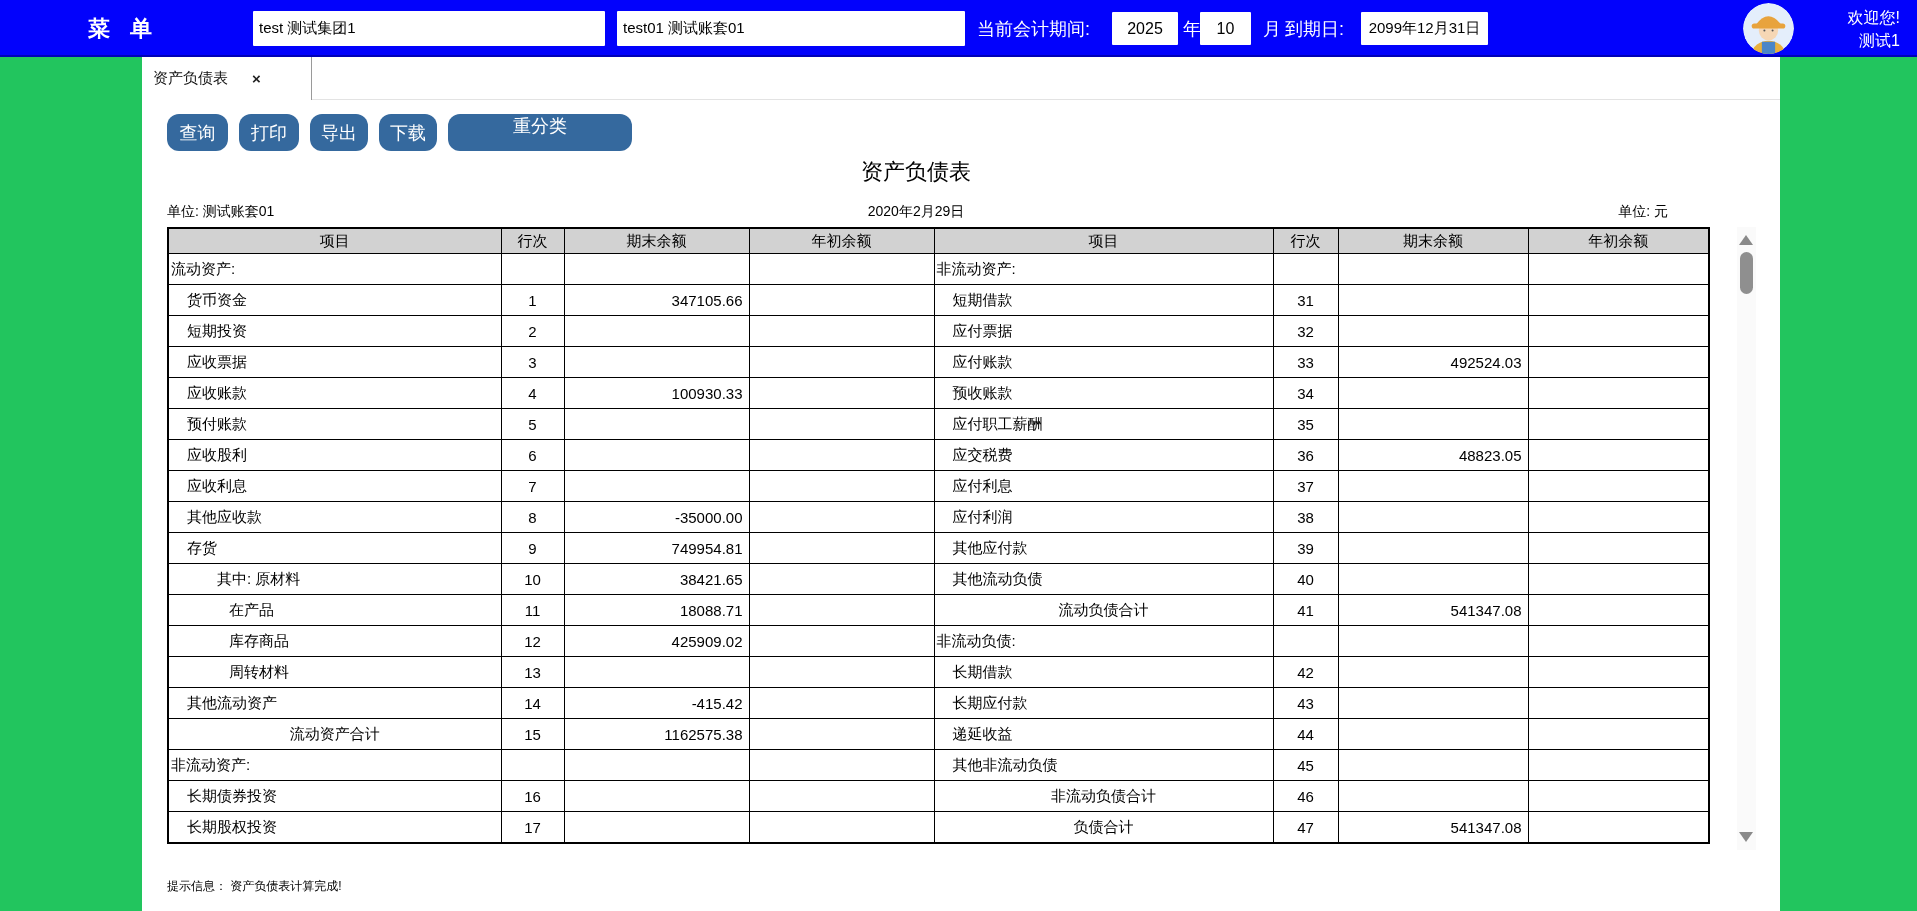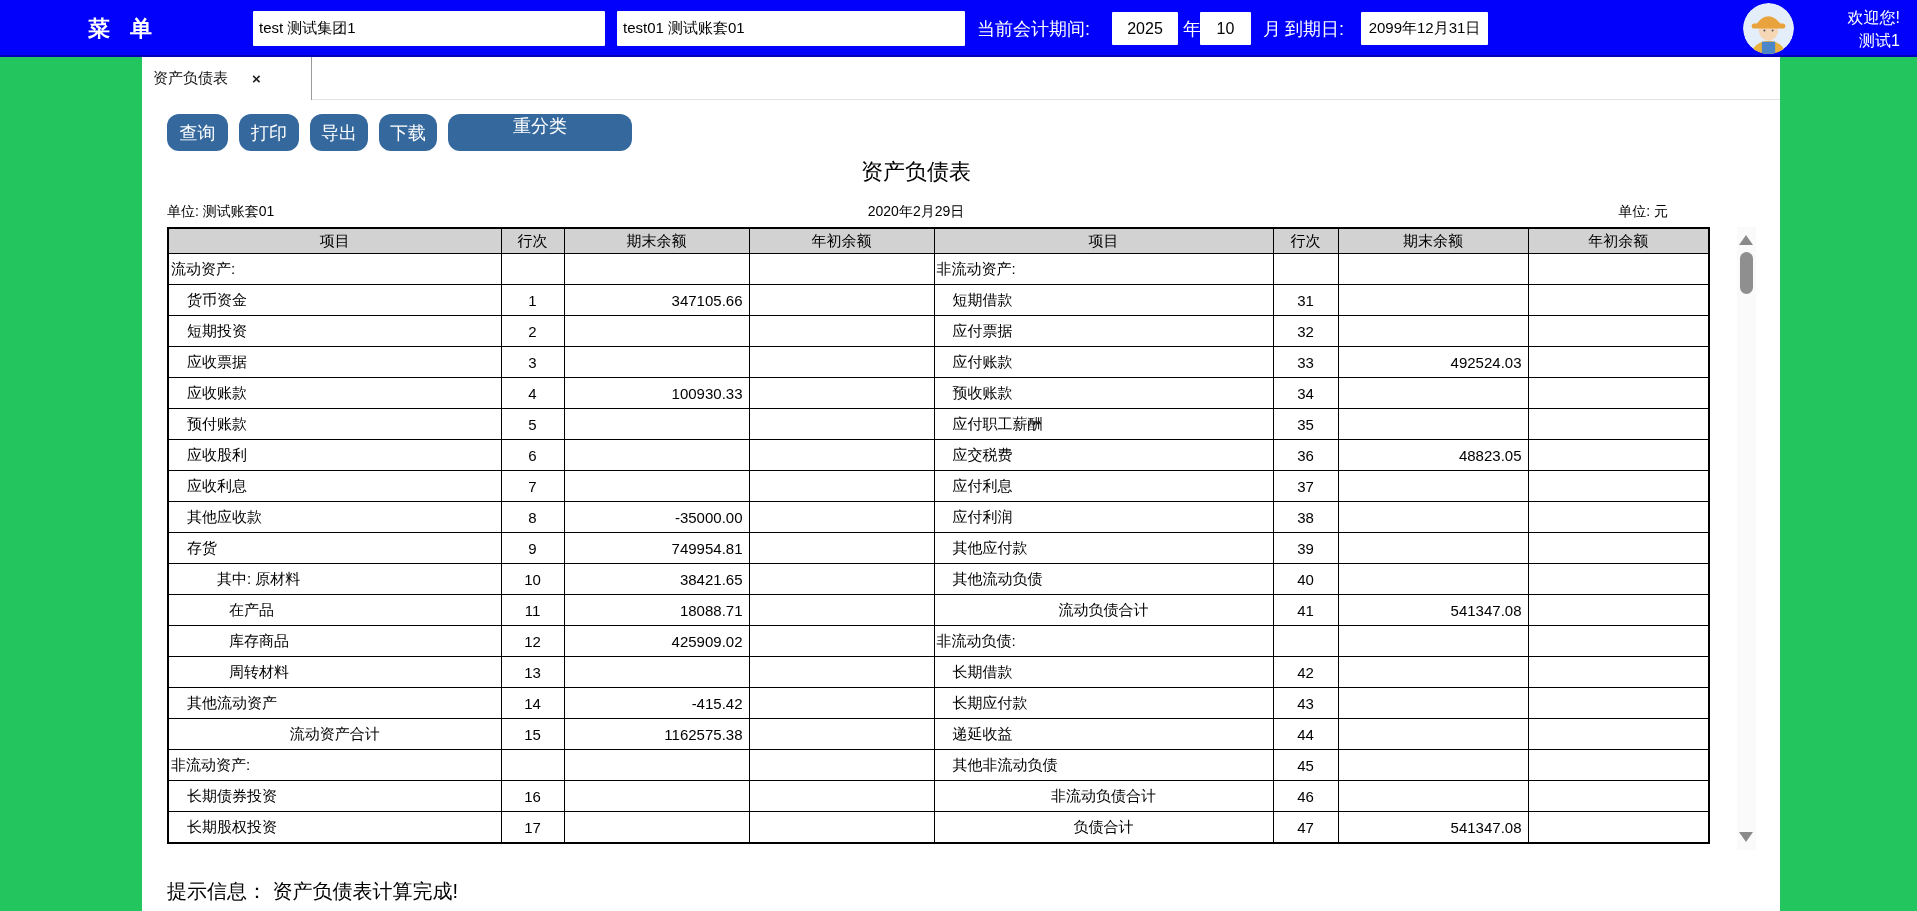--- a/index.html
+++ b/index.html
@@ -60,21 +60,21 @@
   .bs td.c-line{text-align:center;}
   .bs td.c-num{text-align:right;padding-right:6px;}
 
   
   .scrollbar{position:absolute;left:1737px;top:227px;width:19px;height:623px;background:#fafafa;}
   .sb-up{position:absolute;left:2px;top:8px;width:0;height:0;border-left:7px solid transparent;border-right:7px solid transparent;border-bottom:10px solid #8a8a8a;cursor:pointer;}
   .sb-down{position:absolute;left:2px;bottom:8px;width:0;height:0;border-left:7px solid transparent;border-right:7px solid transparent;border-top:10px solid #8a8a8a;cursor:pointer;}
   .sb-thumb{position:absolute;left:3px;top:25px;width:13px;height:42px;background:#8f8f8f;border-radius:7px;cursor:pointer;}
 
   
-  .tip{position:absolute;left:167px;top:878px;font-size:20px;color:#000;}
+  .tip{position:absolute;left:167px;top:878px;font-size:12px;color:#000;}
 </style>
 </head>
 <body>
 
 <div id="app">
 
   <div class="topbar">
     <div class="menu">菜 单</div>
     <input class="inp grp" value="test 测试集团1" style="">
     <input class="inp book" value="test01 测试账套01" style="">

